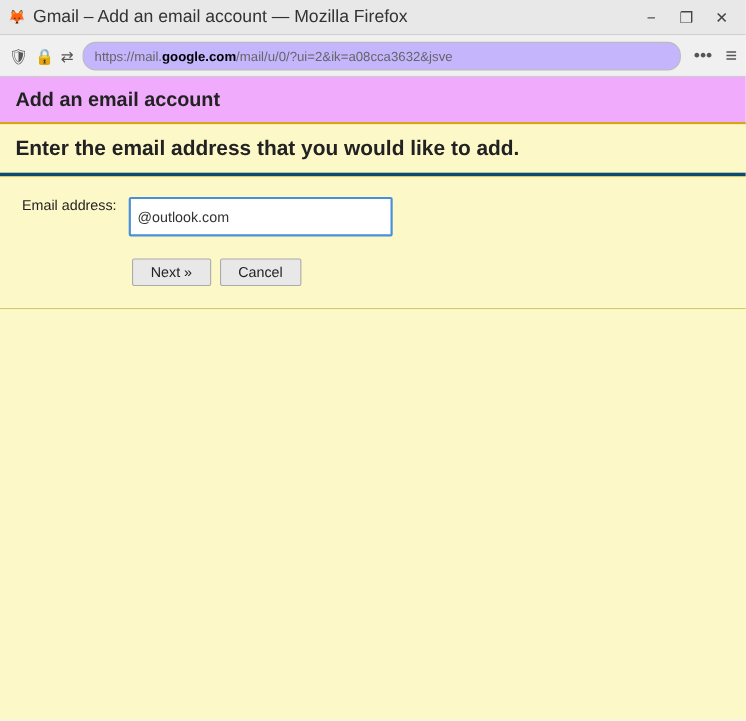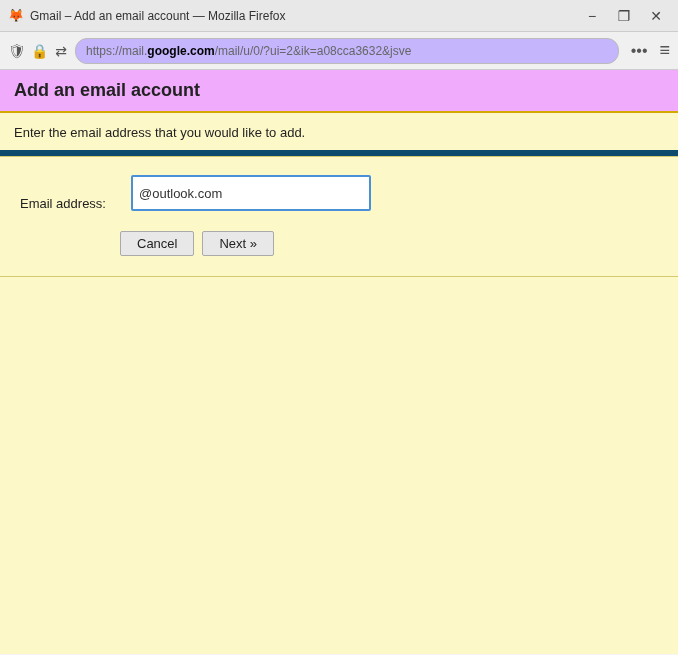--- a/index.html
+++ b/index.html
@@ -33,21 +33,21 @@
       align-items: center;
       gap: 6px;
     }
 
     .title-bar-icon {
       width: 16px;
       height: 16px;
     }
 
     .title-bar-title {
-      font-size: 12px;
+      font-size: 16px;
       color: #333;
       text-align: center;
     }
 
     .title-bar-controls {
       display: flex;
       gap: 4px;
     }
 
     .title-bar-btn {
@@ -137,34 +137,34 @@
     }
 
     
     .page-content {
       background: #fdf8c8;
       min-height: calc(655px - 32px - 38px - 44px);
     }
 
     .content-instruction {
       padding: 12px 14px 10px;
-      font-weight: normal;
-      font-size: 13px;
-      color: #222;
-      border-bottom: 6px solid #0c4a6e;
+      font-weight: bold;
+      font-size: 19px;
+      color: #222;
+      border-bottom: 3px solid #0c4a6e;
     }
 
     .form-area {
       padding: 18px 20px 20px;
     }
 
     .form-row {
       display: flex;
-      align-items: flex-end;
-      gap: 25px;
+      align-items: flex-start;
+      gap: 11px;
       margin-bottom: 20px;
     }
 
     .form-label {
       font-size: 13px;
       color: #222;
       white-space: nowrap;
     }
 
     .email-input {
@@ -250,21 +250,21 @@
 
   <hr class="separator-line">
 
   <div class="form-area">
     <div class="form-row">
       <label class="form-label">Email address:</label>
       <input class="email-input" type="text" value="@outlook.com" style="">
     </div>
 
     <div class="button-row">
+      <button class="btn btn-next">Next »</button>
       <button class="btn">Cancel</button>
-      <button class="btn btn-next">Next »</button>
     </div>
   </div>
 
   <hr class="separator-line">
 
   <div class="bottom-area"></div>
 </div>
 
 </body></html>

